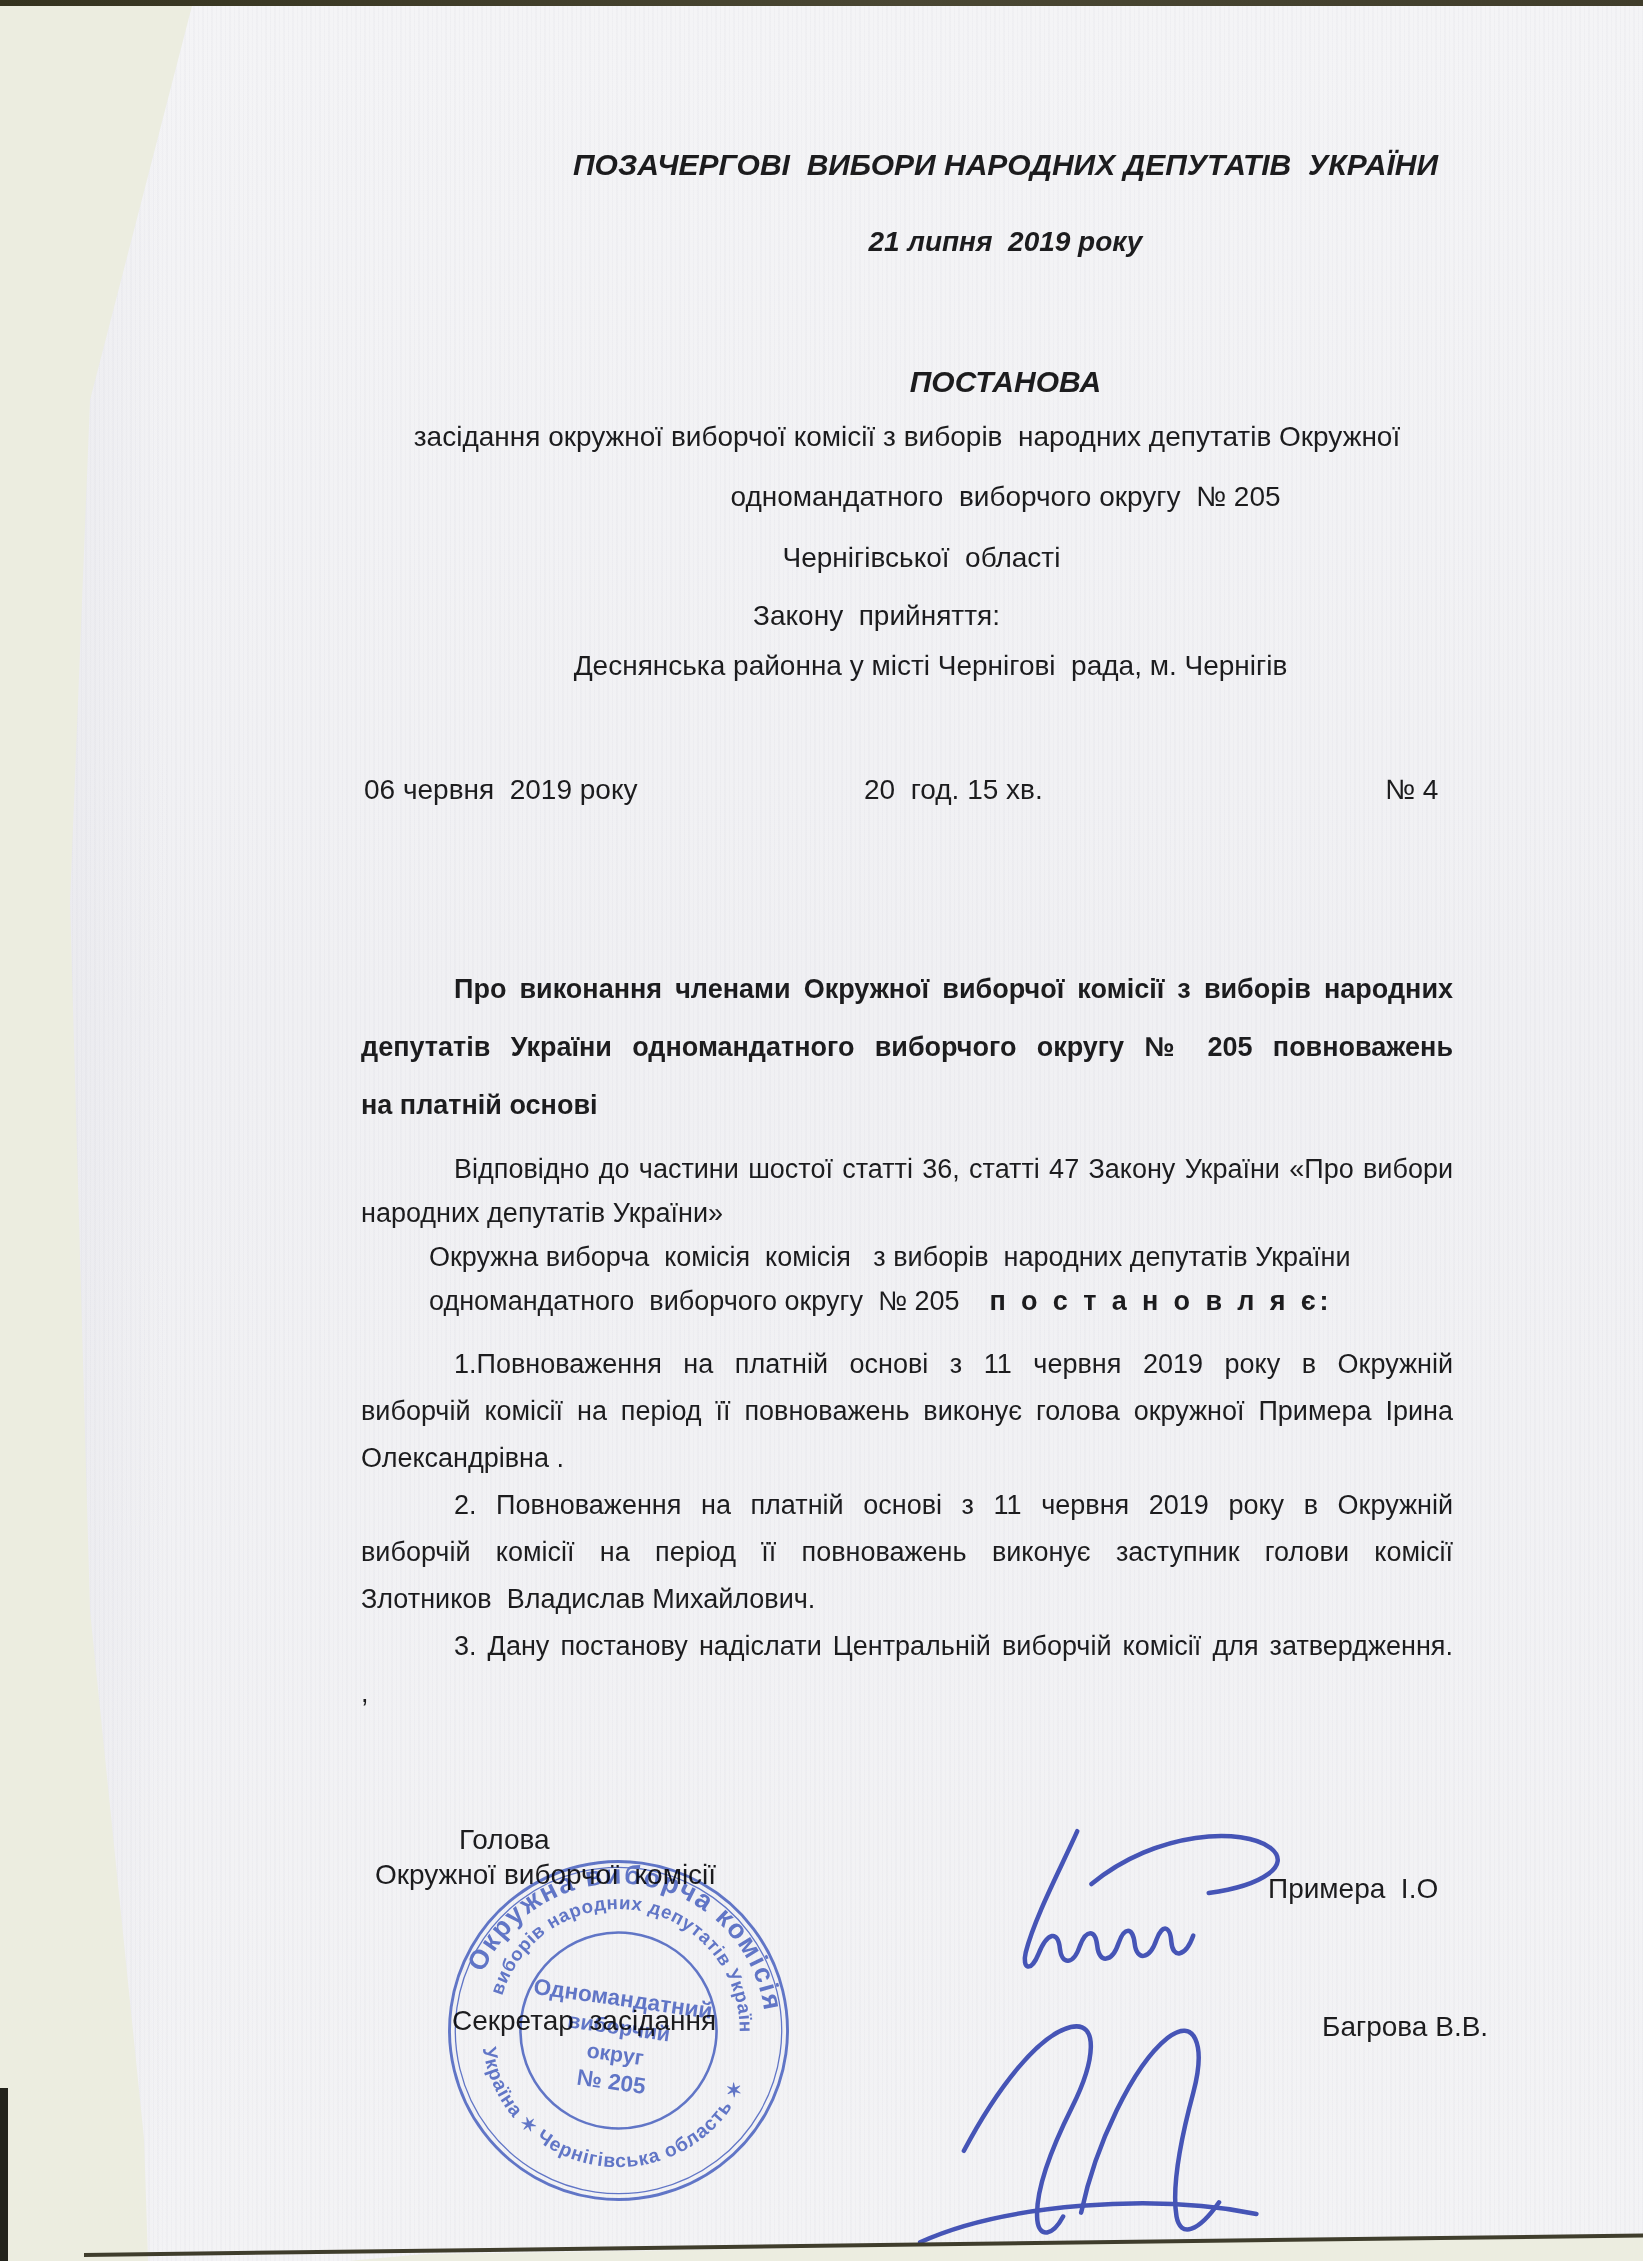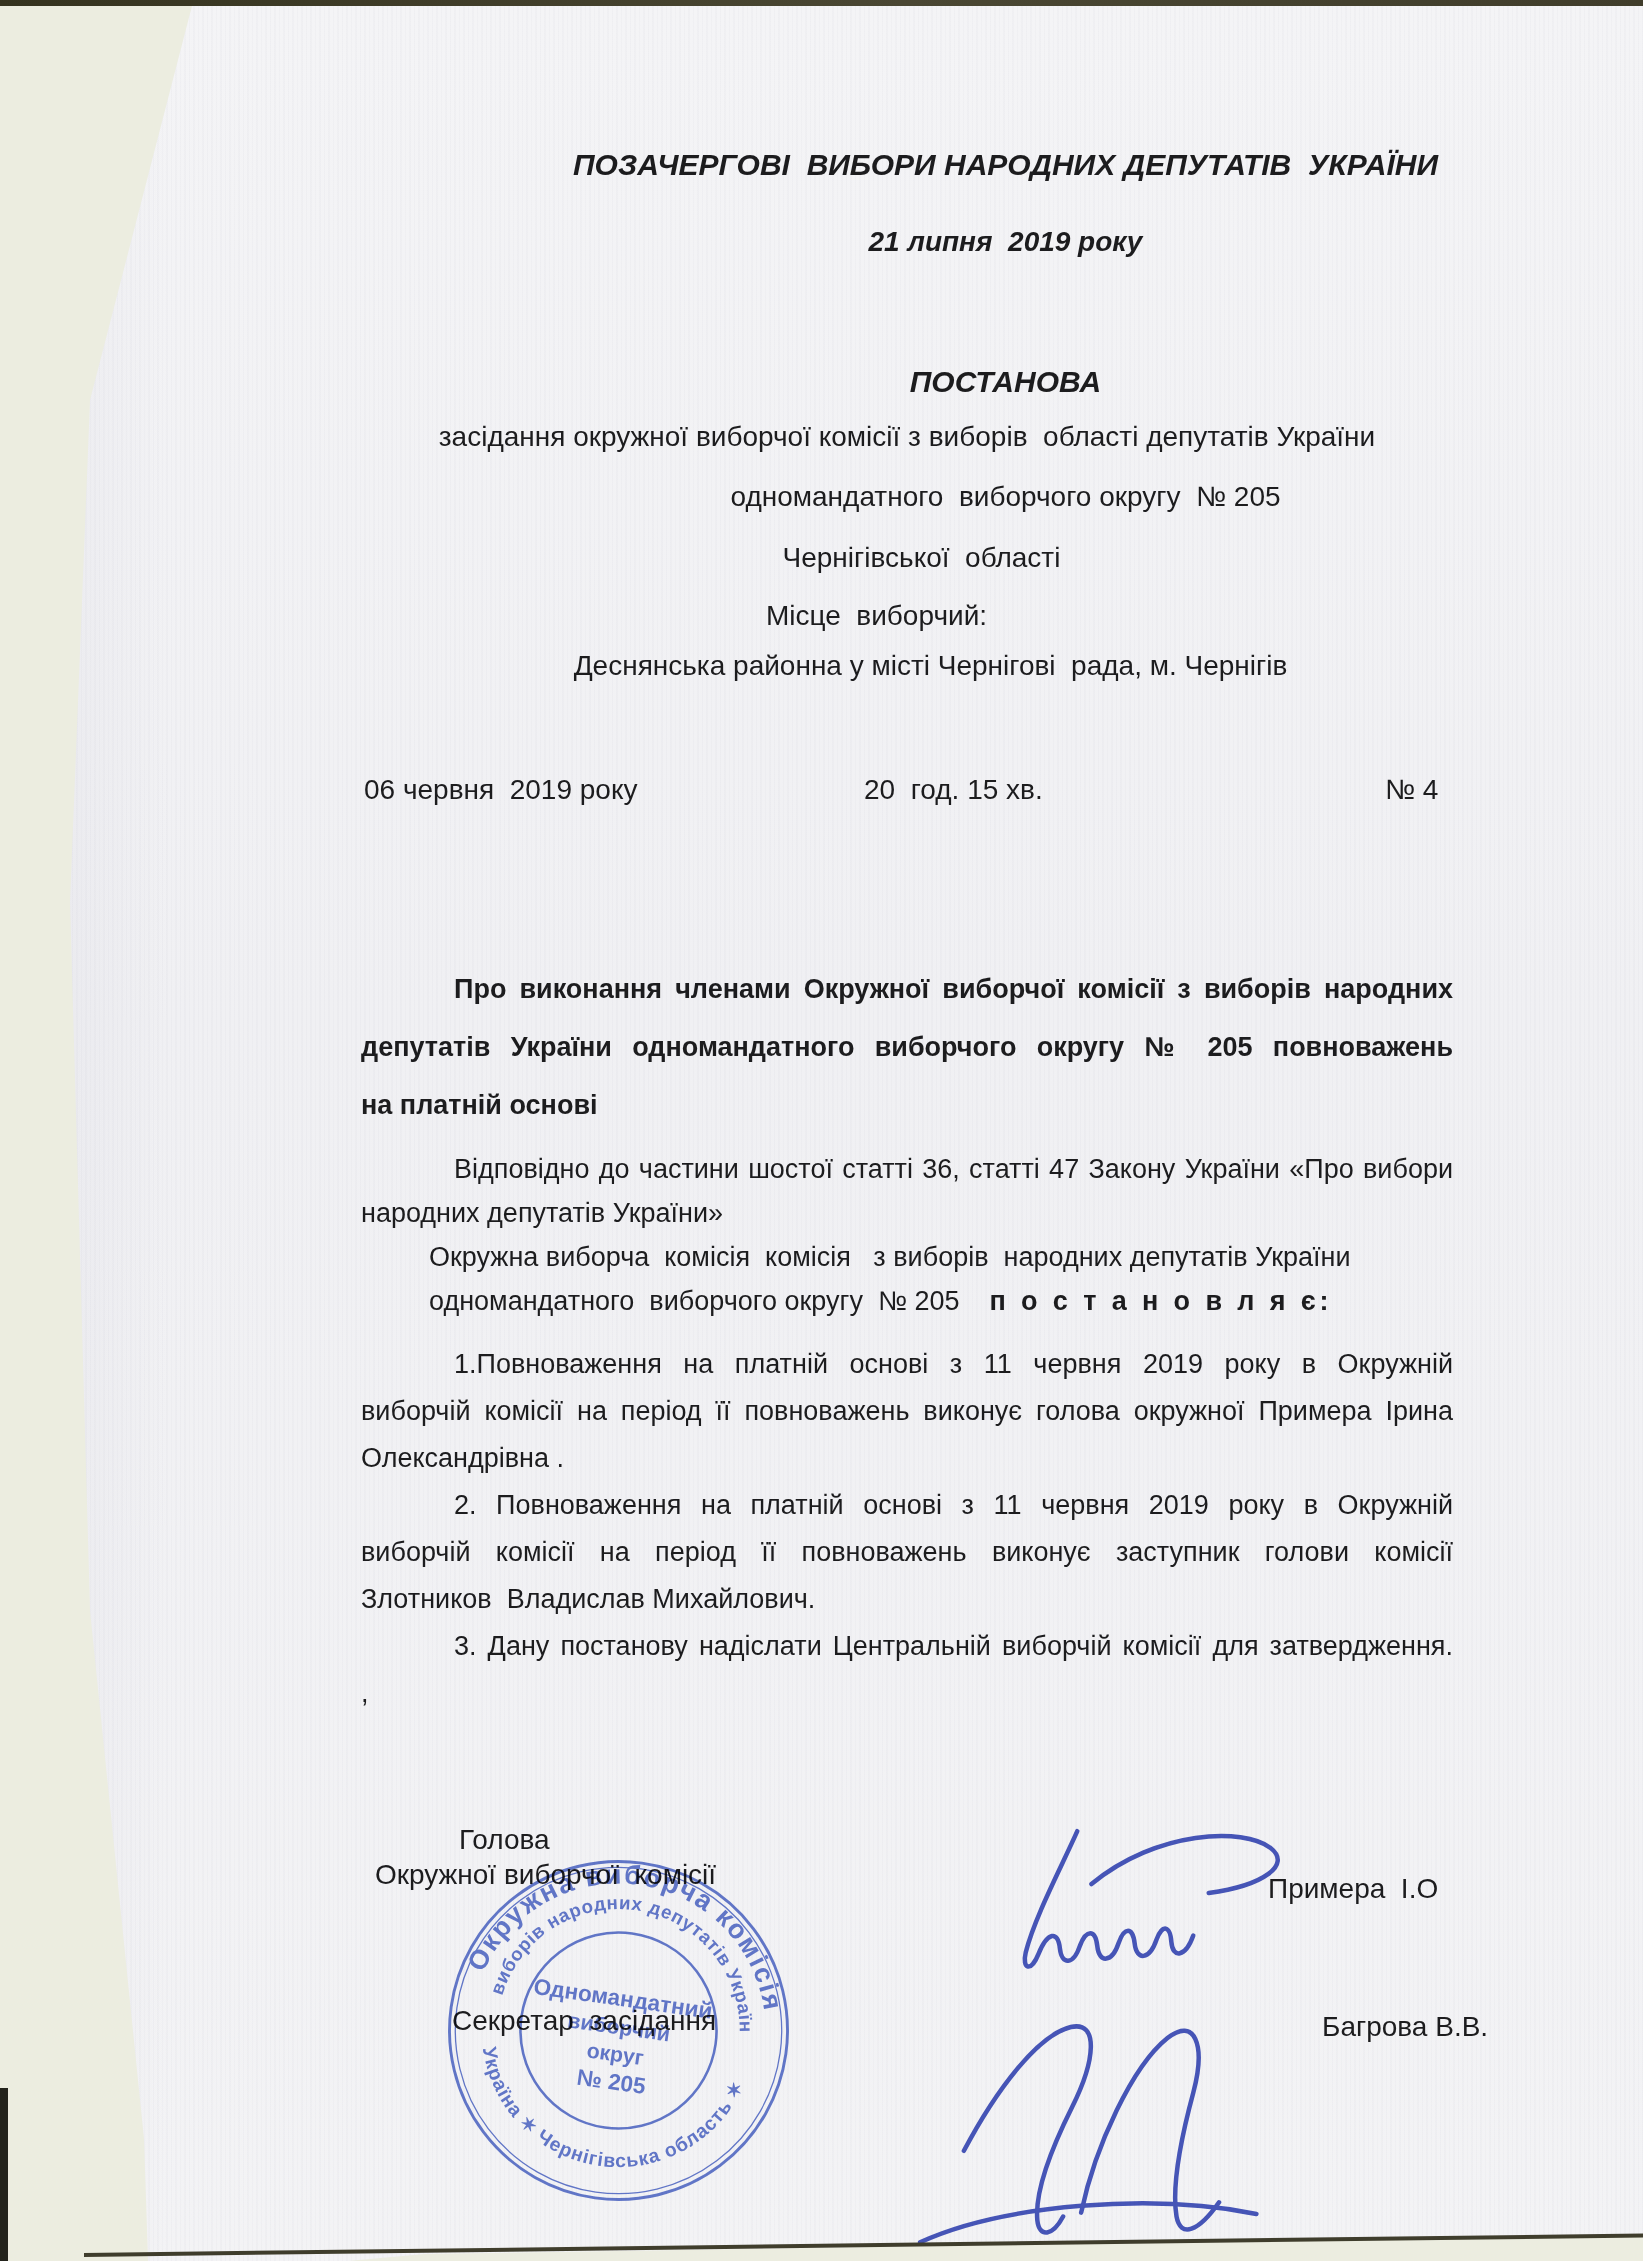--- a/index.html
+++ b/index.html
@@ -45,25 +45,25 @@
 </head>
 <body>
 
 <div class="scan">
   <div class="paper">
 
     <div class="tline ctr b fs46" style="left:490px;top:148px;width:1031px;">ПОЗАЧЕРГОВІ  ВИБОРИ НАРОДНИХ ДЕПУТАТІВ  УКРАЇНИ</div>
     <div class="tline ctr b fs43" style="left:490px;top:227px;width:1031px;">21 липня  2019 року</div>
     <div class="tline ctr b fs46" style="left:490px;top:365px;width:1031px;">ПОСТАНОВА</div>
 
-    <div class="tline ctr fs43" style="left:361px;top:422px;width:1092px;">засідання окружної виборчої комісії з виборів  області депутатів України</div>
+    <div class="tline ctr fs43" style="left:361px;top:422px;width:1092px;">засідання окружної виборчої комісії з виборів  народних депутатів Окружної</div>
     <div class="tline ctr fs43" style="left:458px;top:482px;width:1095px;">одномандатного  виборчого округу  № 205</div>
     <div class="tline ctr fs43" style="left:374px;top:543px;width:1095px;">Чернігівської  області</div>
 
-    <div class="tline ctr fs43" style="left:329px;top:601px;width:1095px;">Місце  виборчий:</div>
+    <div class="tline ctr fs43" style="left:329px;top:601px;width:1095px;">Закону  прийняття:</div>
     <div class="tline ctr fs43" style="left:383px;top:651px;width:1095px;">Деснянська районна у місті Чернігові  рада, м. Чернігів</div>
 
     <div class="tline fs43" style="left:364px;top:775px;text-align:right;">06 червня  2019 року</div>
     <div class="tline fs43" style="left:864px;top:775px;">20  год. 15 хв.</div>
     <div class="tline fs43" style="left:1385px;top:775px;">№ 4</div>
 
     <div class="block subject">
       <div class="j ind">Про виконання членами Окружної виборчої комісії з виборів народних</div>
       <div class="j">депутатів України одномандатного виборчого округу № 205 повноважень</div>
       <div class="pre">на платній основі</div>

